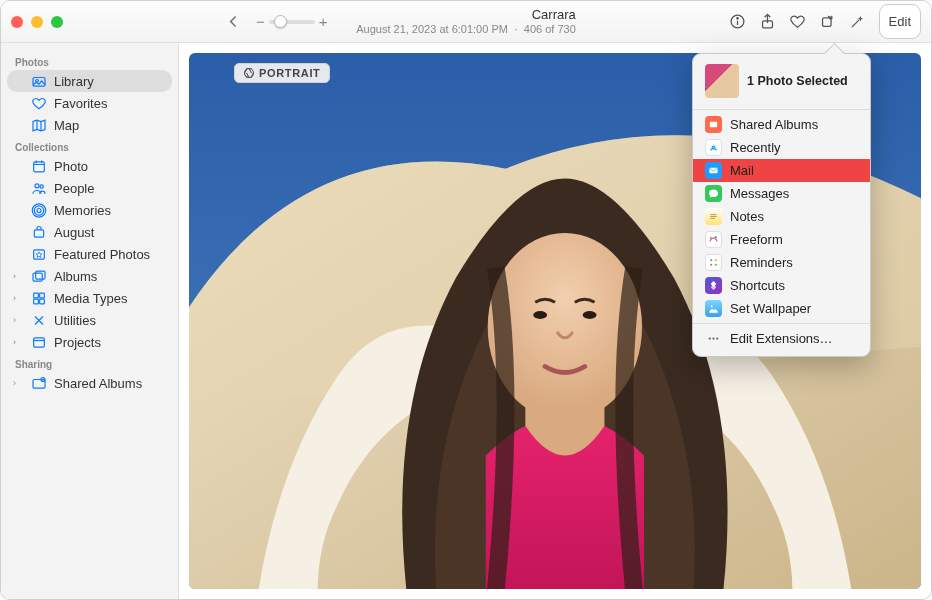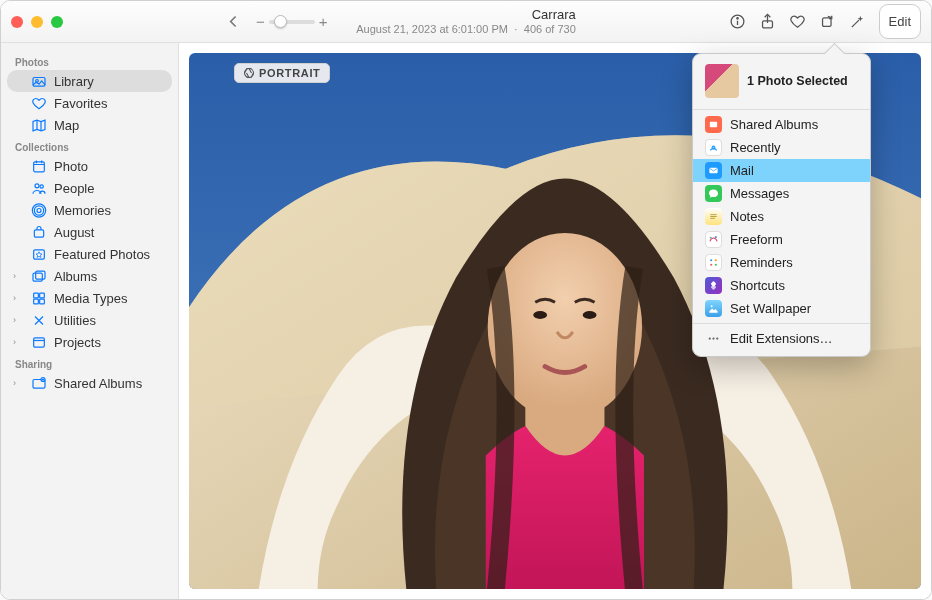--- a/index.html
+++ b/index.html
@@ -32,21 +32,21 @@
   .photo { flex:1; border-radius:6px; overflow:hidden; position:relative; }
   .photo svg { width:100%; height:100%; display:block;}
   .badge { position:absolute; top:10px; left:12px; background:rgba(245,245,245,.92); border:1px solid #d0d0d0; border-radius:5px; padding:3px 8px; font-size:11px; font-weight:600; letter-spacing:.06em; color:#444; display:flex; align-items:center; gap:4px;margin-left:33px;}
   .share-popover { position:absolute; top:10px; right:60px; width:179px; background:#f4f4f4; border:1px solid #c9c9c9; border-radius:9px; box-shadow:0 10px 30px rgba(0,0,0,.25); padding:10px 0 6px; z-index:50;}
   .share-popover::before { content:""; position:absolute; top:-8px; right:28px; width:14px; height:14px; background:#f4f4f4; border-left:1px solid #c9c9c9; border-top:1px solid #c9c9c9; transform:rotate(45deg);}
   .share-head { display:flex; align-items:center; gap:8px; padding:0 12px 8px;}
   .thumb { width:34px; height:34px; border-radius:4px; background:#b98; background:linear-gradient(135deg,#d64a7b 40%,#e6c9a0 40%);}
   .share-head .lbl { font-size:12.5px; font-weight:600; color:#222;}
   .share-sep { height:1px; background:#dcdcdc; margin:3px 0;}
   .share-row { display:flex; align-items:center; gap:8px; font-size:13px; color:#222; padding:3px 12px;}
-  .share-row.highlight { background:#7dd3fc;align-items:center;}
+  .share-row.highlight { background:#ef4444;align-items:center;}
   .share-row .mi { width:17px; height:17px; border-radius:4px; display:flex; align-items:center; justify-content:center; font-size:11px;}
   .edit-ext .mi { background:none; color:#666;}
   svg.ico { width:17px; height:17px; }
 </style>
 </head>
 <body>
 
 <div class="window">
 
   <div class="titlebar">

